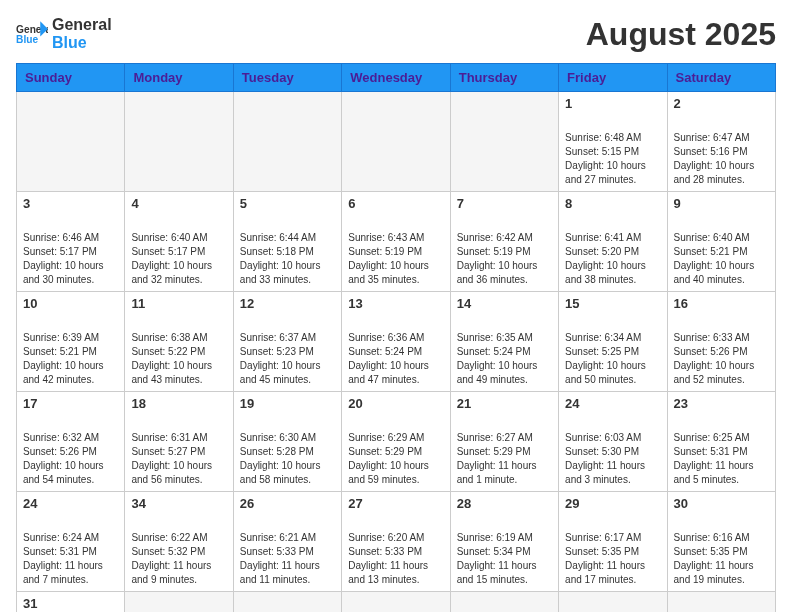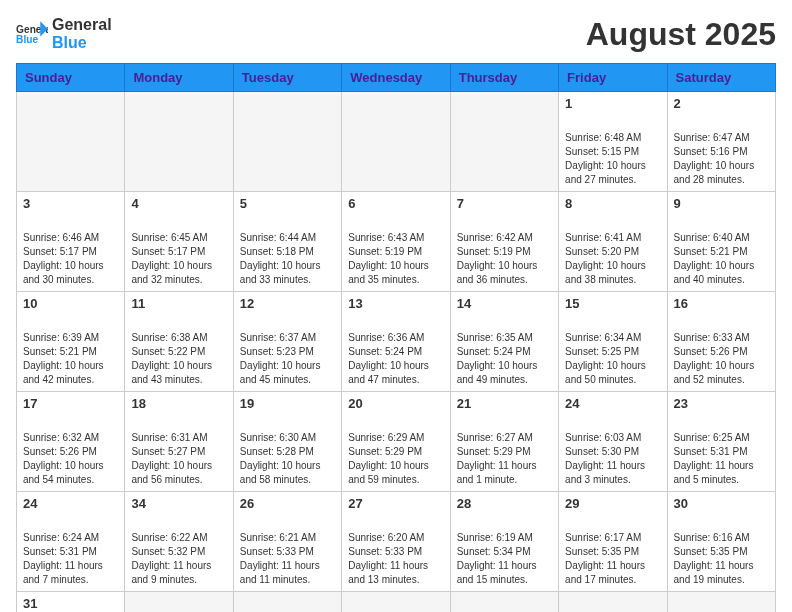--- a/index.html
+++ b/index.html
@@ -136,21 +136,21 @@
       </tr>
       <tr>
         <td>
           <span class="day-number">3</span>
           <div class="day-info">Sunrise: 6:46 AM
 Sunset: 5:17 PM
 Daylight: 10 hours and 30 minutes.</div>
         </td>
         <td>
           <span class="day-number">4</span>
-          <div class="day-info">Sunrise: 6:45 AM
+          <div class="day-info">Sunrise: 6:40 AM
 Sunset: 5:17 PM
 Daylight: 10 hours and 32 minutes.</div>
         </td>
         <td>
           <span class="day-number">5</span>
           <div class="day-info">Sunrise: 6:44 AM
 Sunset: 5:18 PM
 Daylight: 10 hours and 33 minutes.</div>
         </td>
         <td>

